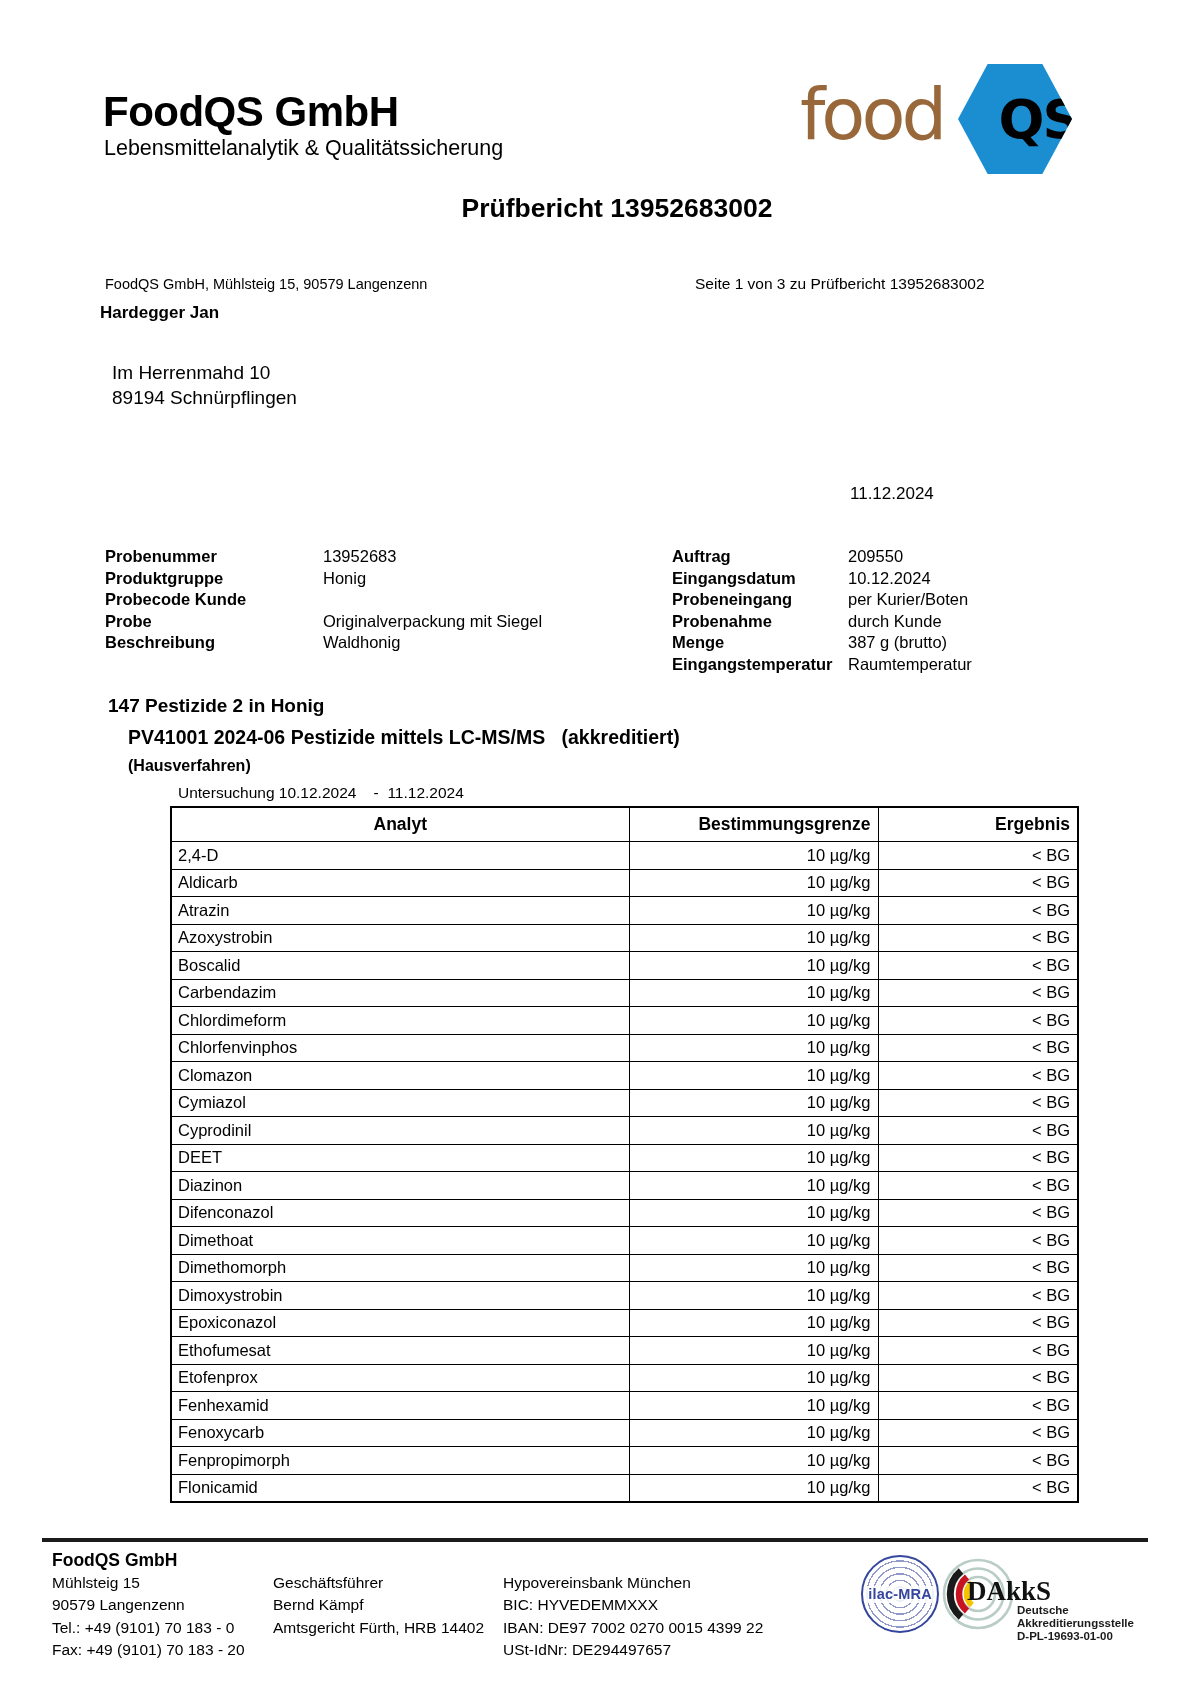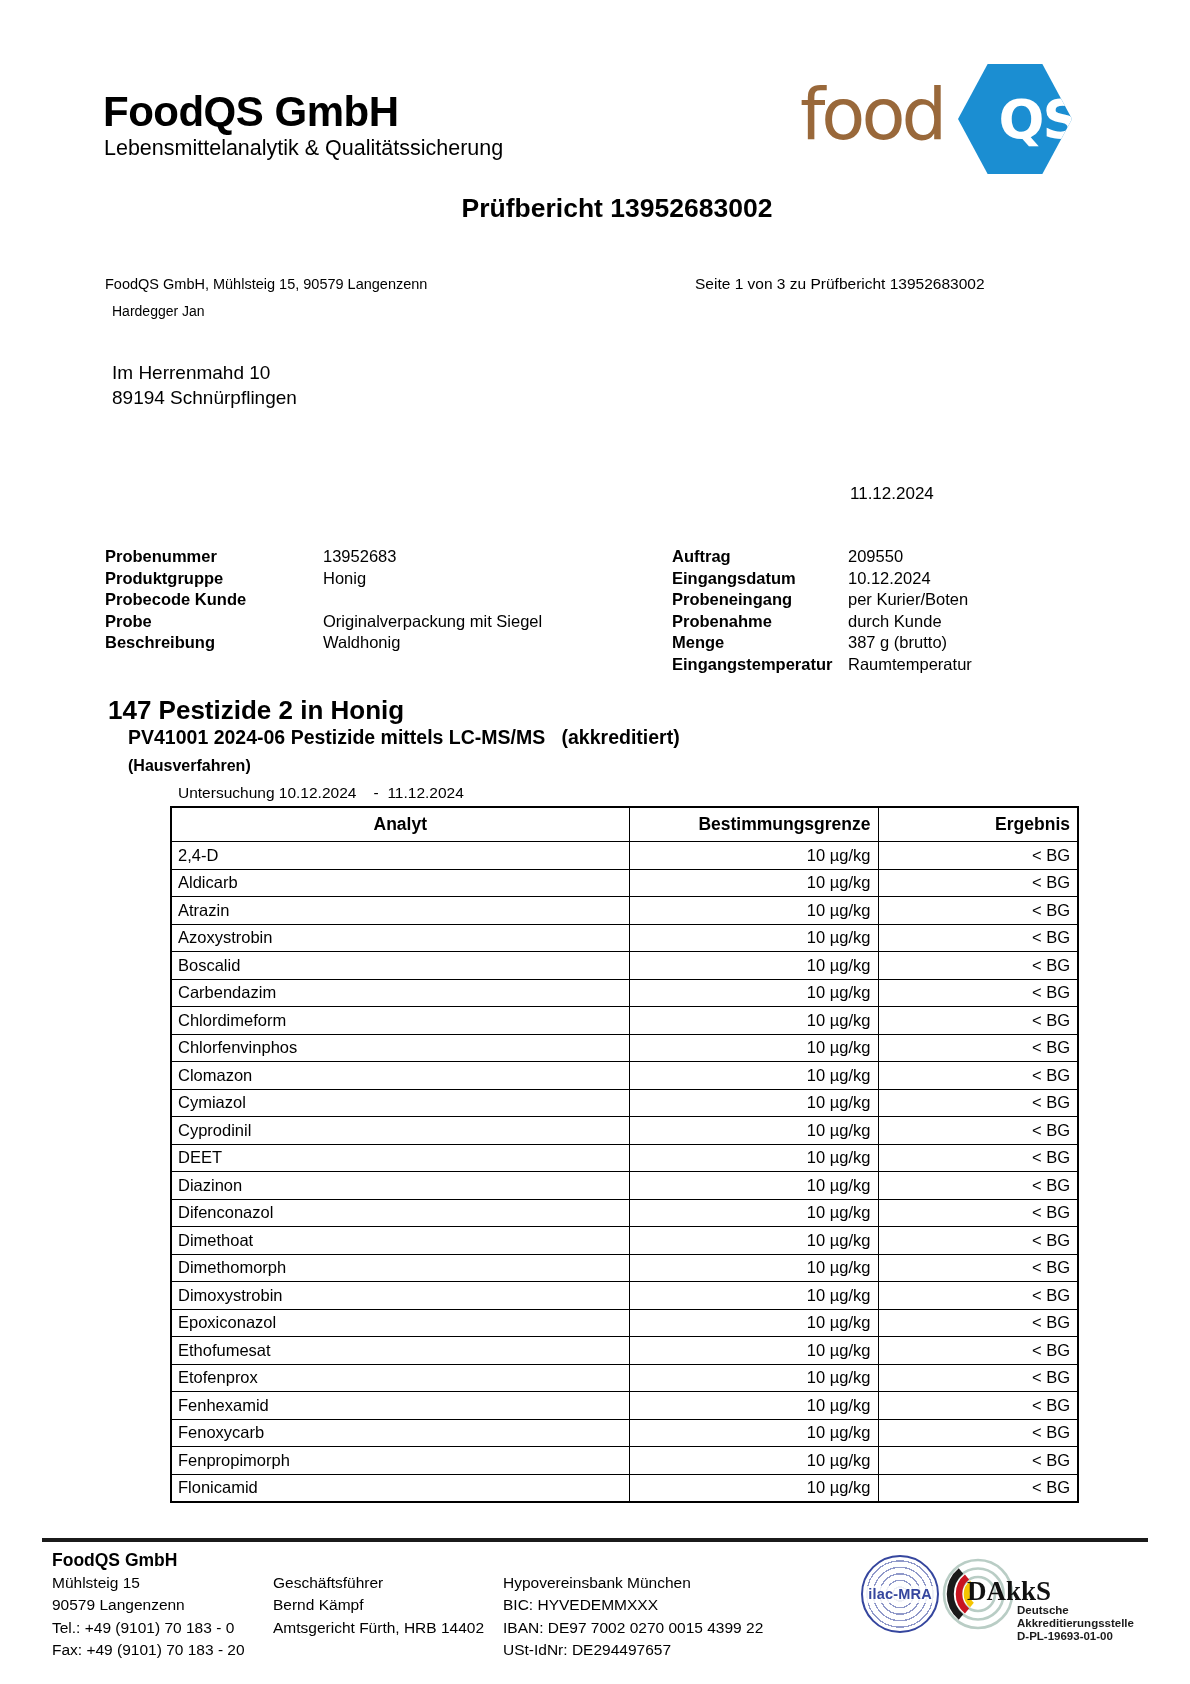--- a/index.html
+++ b/index.html
@@ -12,43 +12,43 @@
 
   
   .brand-name{left:103px; top:88px; font-size:42px; font-weight:bold; letter-spacing:-0.5px;}
   .brand-tagline{left:104px; top:136px; font-size:21.5px;}
   .logo{left:795px; top:58px; width:290px; height:120px;}
   .logo-food{position:absolute; left:5px; top:14px; font-size:72px; font-weight:normal;
              color:#99683a; letter-spacing:-4px; font-family:"DejaVu Sans", sans-serif;}
   .logo-hex{position:absolute; left:163px; top:6px; width:114px; height:110px; background:#1b8ed2;
             clip-path:polygon(0% 50%, 26% 0%, 74% 0%, 100% 50%, 74% 100%, 26% 100%);
             display:flex; align-items:center; justify-content:center;}
-  .logo-qs{color:#ffffff; font-size:54px; font-weight:bold; letter-spacing:-2px;
+  .logo-qs{color:#000000; font-size:54px; font-weight:bold; letter-spacing:-2px;
            font-family:"DejaVu Sans", sans-serif;margin-left:48px;}
   .report-title{left:0; top:193px; width:1170px; text-align:center; font-size:26.5px; font-weight:bold;padding-left:32px;}
 
   
   .sender-line{left:105px; top:276px; font-size:14.5px;}
   .page-info{left:695px; top:275px; font-size:15.5px;}
-  .recipient-name{left:112px; top:303px; font-size:14px;}
+  .recipient-name{left:100px; top:303px; font-size:17px;font-weight:bold;}
   .recipient-street{left:112px; top:362px; font-size:19px;}
   .recipient-city{left:112px; top:387px; font-size:19px;}
   .report-date{left:850px; top:484px; font-size:17px;}
 
   
   .meta{font-size:16.5px;}
   .meta-left{left:105px; top:547px;}
   .meta-right{left:672px; top:547px;}
   .meta-row{height:21.6px; white-space:nowrap;}
   .meta-label{display:inline-block; font-weight:bold;}
   .meta-left .meta-label{width:218px;}
   .meta-right .meta-label{width:176px;}
 
   
-  .group-title{left:108px; top:695px; font-size:26px; font-weight:bold;}
+  .group-title{left:108px; top:695px; font-size:19px; font-weight:bold;}
   .method-title{left:128px; top:726px; font-size:19.5px; font-weight:bold; white-space:pre;}
   .method-sub{left:128px; top:757px; font-size:16px; font-weight:bold;}
   .investigation{left:178px; top:784px; font-size:15.5px; white-space:pre;}
 
   
   table.results{position:absolute; left:170px; top:806px; width:907px;
     border-collapse:collapse; table-layout:fixed; font-size:16.5px;}
   .results th,.results td{border:1.5px solid #000; overflow:hidden; white-space:nowrap; padding:0;}
   .results{border:2px solid #000;}
   .results thead th{height:33px; font-size:17.5px; font-weight:bold;}

